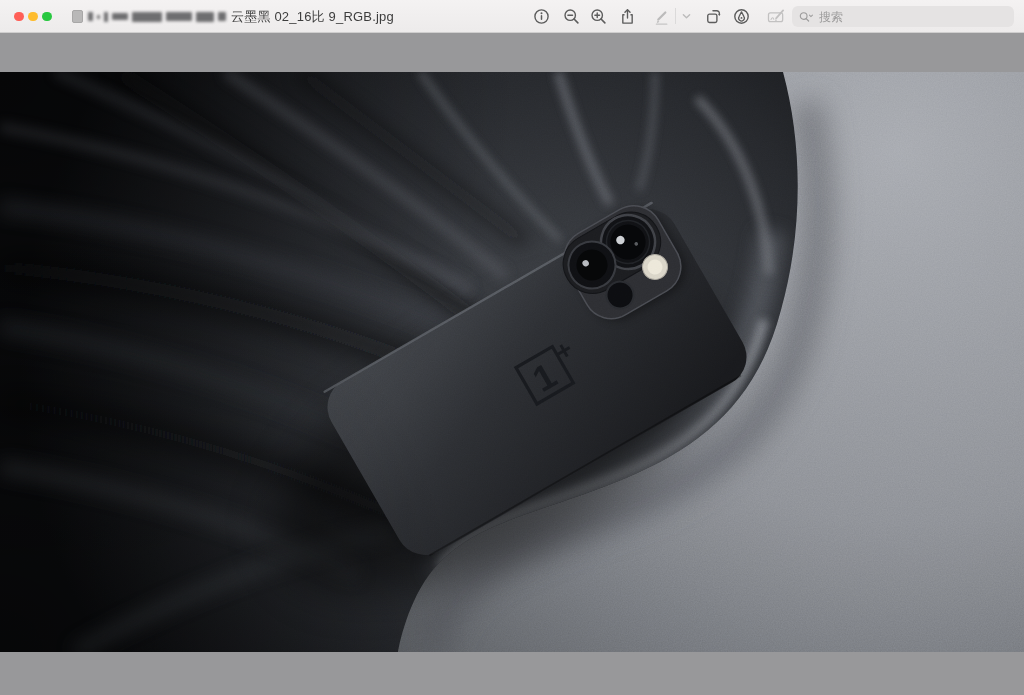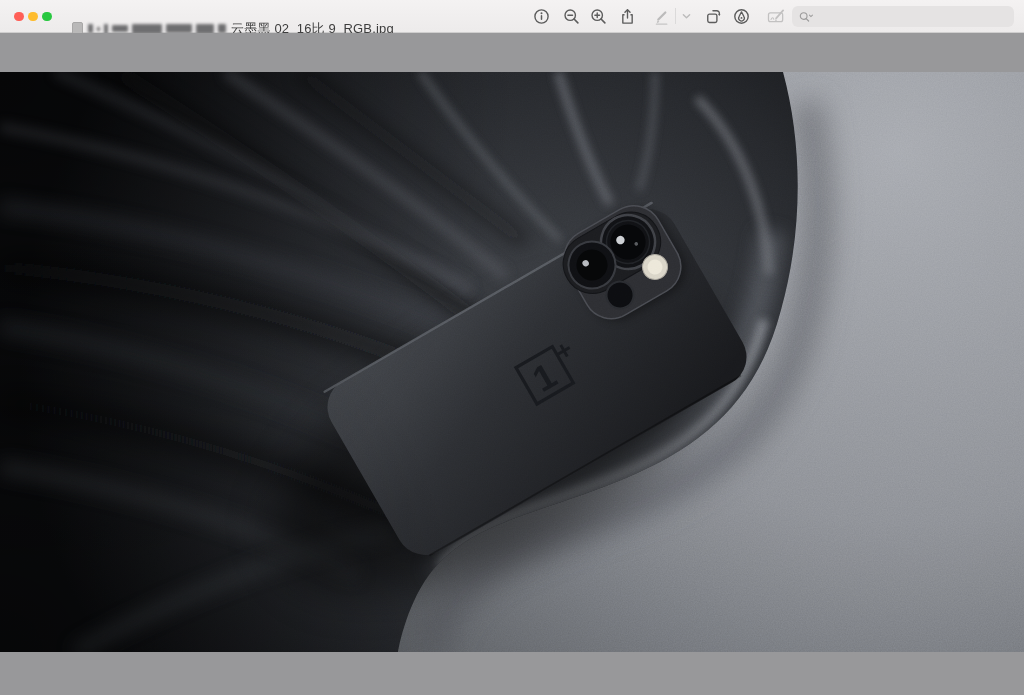--- a/index.html
+++ b/index.html
@@ -4,21 +4,21 @@
 <style>
   html,body{margin:0;padding:0;background:#222;}
   *{box-sizing:border-box;font-family:"Liberation Sans",sans-serif;}
   .window{position:relative;width:1024px;height:695px;overflow:hidden;background:#98989a;}
 
   
   .titlebar{position:relative;height:33px;background:linear-gradient(#f4f2f2,#edebeb);
     border-bottom:1px solid #cfcece;}
   .traffic{position:absolute;left:14px;top:0;height:33px;display:flex;align-items:center;gap:4.5px;}
   .light{width:9.5px;height:9.5px;border-radius:50%;}
-  .doc-area{position:absolute;left:72px;top:0;height:33px;display:flex;align-items:center;gap:5px;margin-top:12px;}
+  .doc-area{position:absolute;left:72px;top:0;height:33px;display:flex;align-items:center;gap:5px;}
   .proxy{width:11px;height:13px;border-radius:2px;background:#b9b8b8;border:1px solid #a8a7a7;}
   .redacted{display:flex;align-items:center;gap:4px;filter:blur(1.6px);}
   .redacted span{display:inline-block;background:#6e6e70;border-radius:1px;}
   .title{font-size:13px;color:#3d3d3d;white-space:nowrap;letter-spacing:.2px;}
 
   .tb-btn{position:absolute;top:4px;width:25px;height:25px;display:flex;align-items:center;
     justify-content:center;border-radius:5px;background:transparent;border:none;padding:0;cursor:default;}
   .tb-btn svg{display:block;}
   .divider{position:absolute;left:675px;top:8px;width:1px;height:16px;background:#dbdada;}
   .searchbox{position:absolute;right:10px;top:6px;width:222px;height:21px;background:#e5e3e3;
@@ -121,20 +121,21 @@
         <path d="M8.2,10.4 l-0.6,1.9 l1.9,-0.6 z" fill="#c2c1c1"></path>
       </svg>
     </button>
 
     <div class="searchbox">
       <svg width="14" height="12" viewBox="0 0 15 12">
         <circle cx="5" cy="5" r="3.6" fill="none" stroke="#9d9c9c" stroke-width="1.2"></circle>
         <line x1="7.7" y1="7.7" x2="10.3" y2="10.3" stroke="#9d9c9c" stroke-width="1.3" stroke-linecap="round"></line>
         <path d="M11.2,4 l1.6,1.6 l1.6,-1.6" fill="none" stroke="#9d9c9c" stroke-width="1.1" stroke-linecap="round"></path>
       </svg>
+      <input type="text" placeholder="搜索" style="">
     </div>
   </div>
 
   <div class="content">
 
     <svg class="photo" viewBox="0 0 1024 580">
       <defs>
         <radialGradient id="grainG" gradientUnits="userSpaceOnUse" cx="900" cy="80" r="740">
           <stop offset="0" stop-color="#a5a8ae"></stop>
           <stop offset="0.5" stop-color="#8b8e94"></stop>

